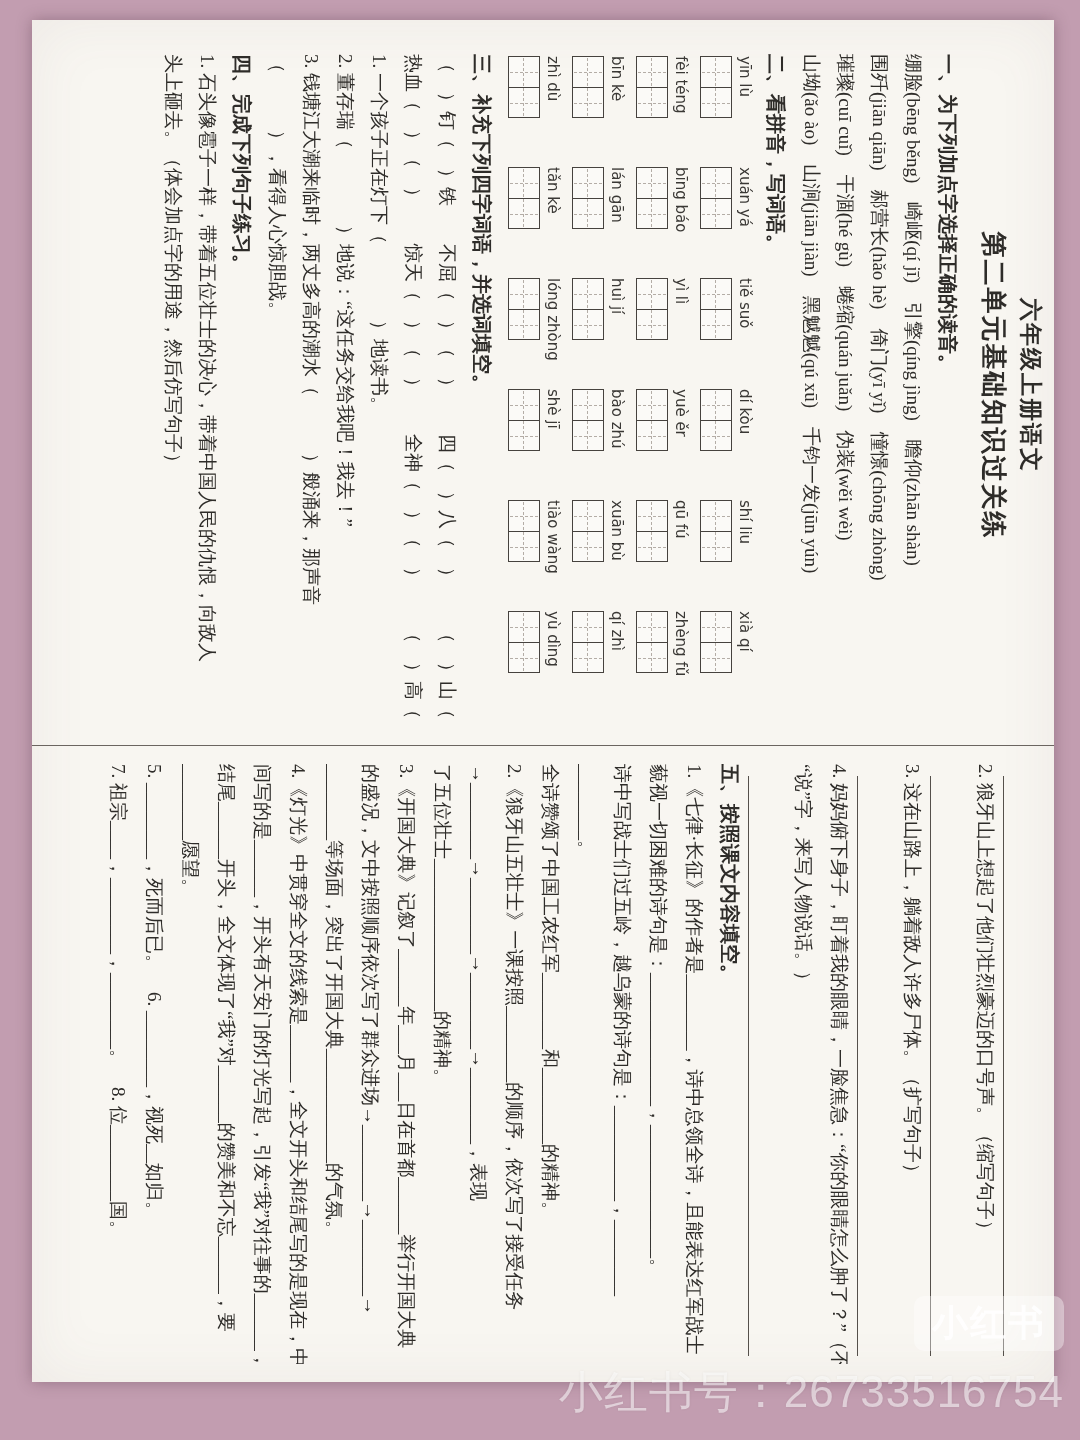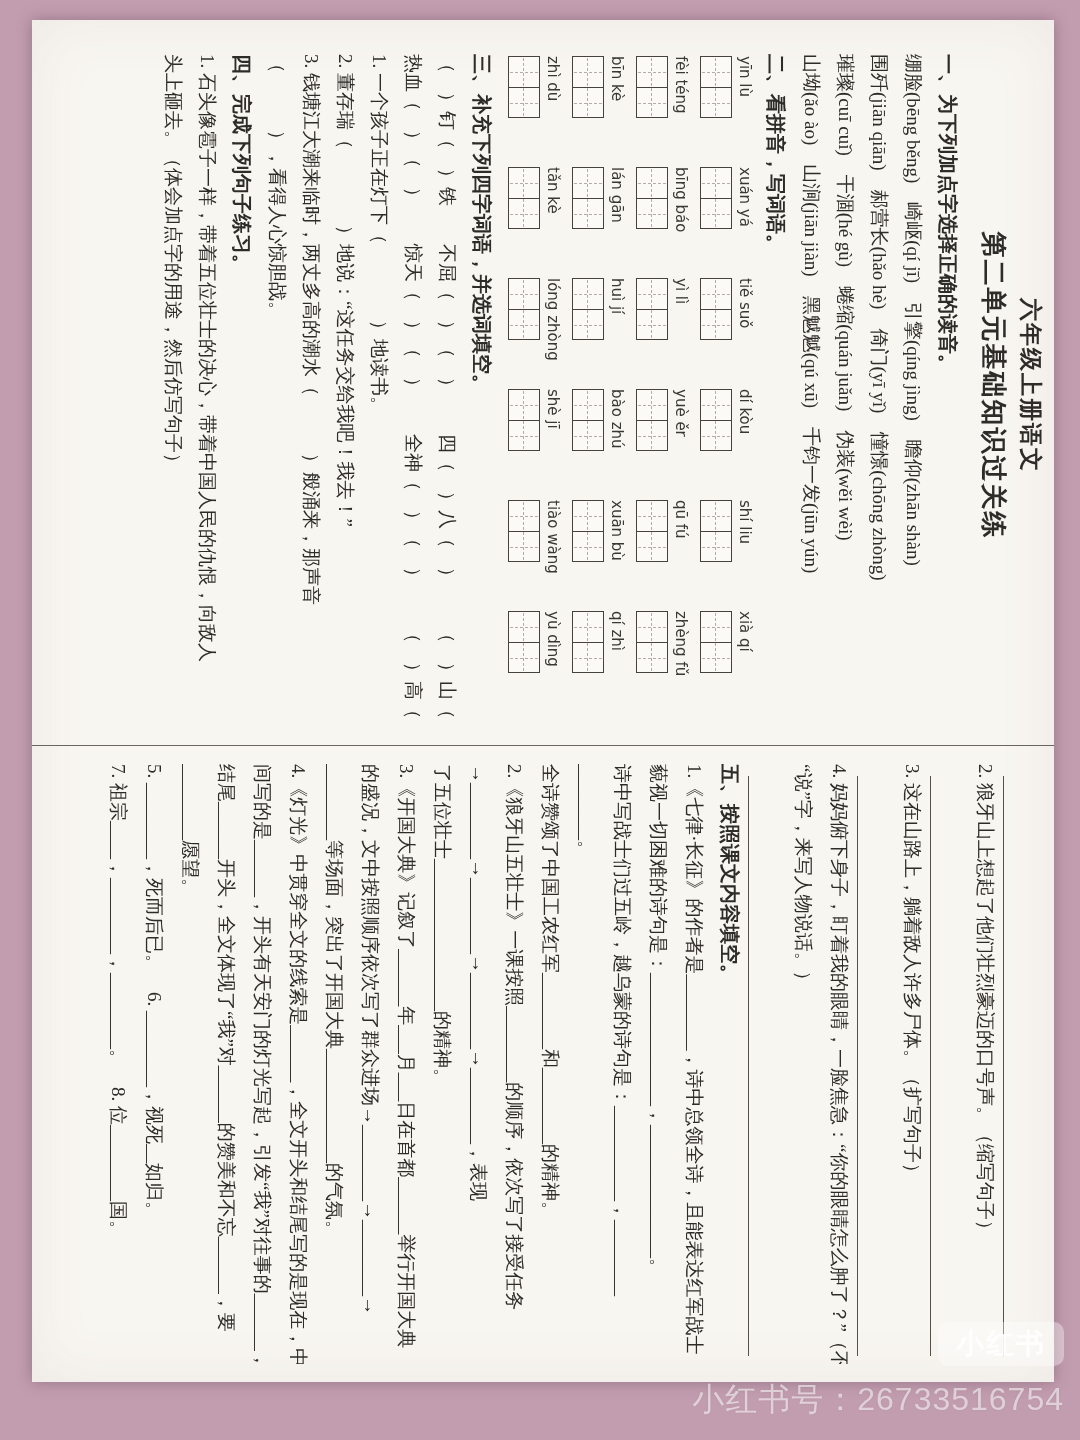--- a/index.html
+++ b/index.html
@@ -40,23 +40,23 @@
   .gridbox .cell{position:relative;width:50%;height:100%;box-sizing:border-box;}
   .gridbox .cell + .cell{border-left:1.2px solid #46423e;}
   .gridbox .cell::before{content:"";position:absolute;left:50%;top:1px;bottom:1px;border-left:1px dashed #b4ada6;}
   .gridbox::after{content:"";position:absolute;left:1px;right:1px;top:50%;border-top:1px dashed #b4ada6;}
 
   .ans-line{height:36px;margin:0 8px 0 12px;border-bottom:1.3px solid #55504b;}
 
   
   .wm{position:absolute;right:16px;bottom:18px;text-align:right;pointer-events:none;}
   .wm-badge{display:inline-block;background:rgba(255,255,255,.38);color:rgba(255,255,255,.85);
-    border-radius:10px;padding:3px 18px;font-size:28px;font-weight:700;letter-spacing:2px;
+    border-radius:10px;padding:3px 18px;font-size:36px;font-weight:700;letter-spacing:2px;
     font-family:"Liberation Sans", sans-serif;}
-  .wm-text{margin-top:12px;font-size:32px;letter-spacing:1px;color:rgba(255,255,255,.55);
+  .wm-text{margin-top:12px;font-size:44px;letter-spacing:1px;color:rgba(255,255,255,.55);
     font-family:"Liberation Sans", sans-serif;text-shadow:0 0 3px rgba(0,0,0,.06);}
 </style>
 </head>
 <body>
 
 <div class="page">
   <div class="sheet">
 
     <div class="lcol">
       <div class="t1">六年级上册语文</div>

